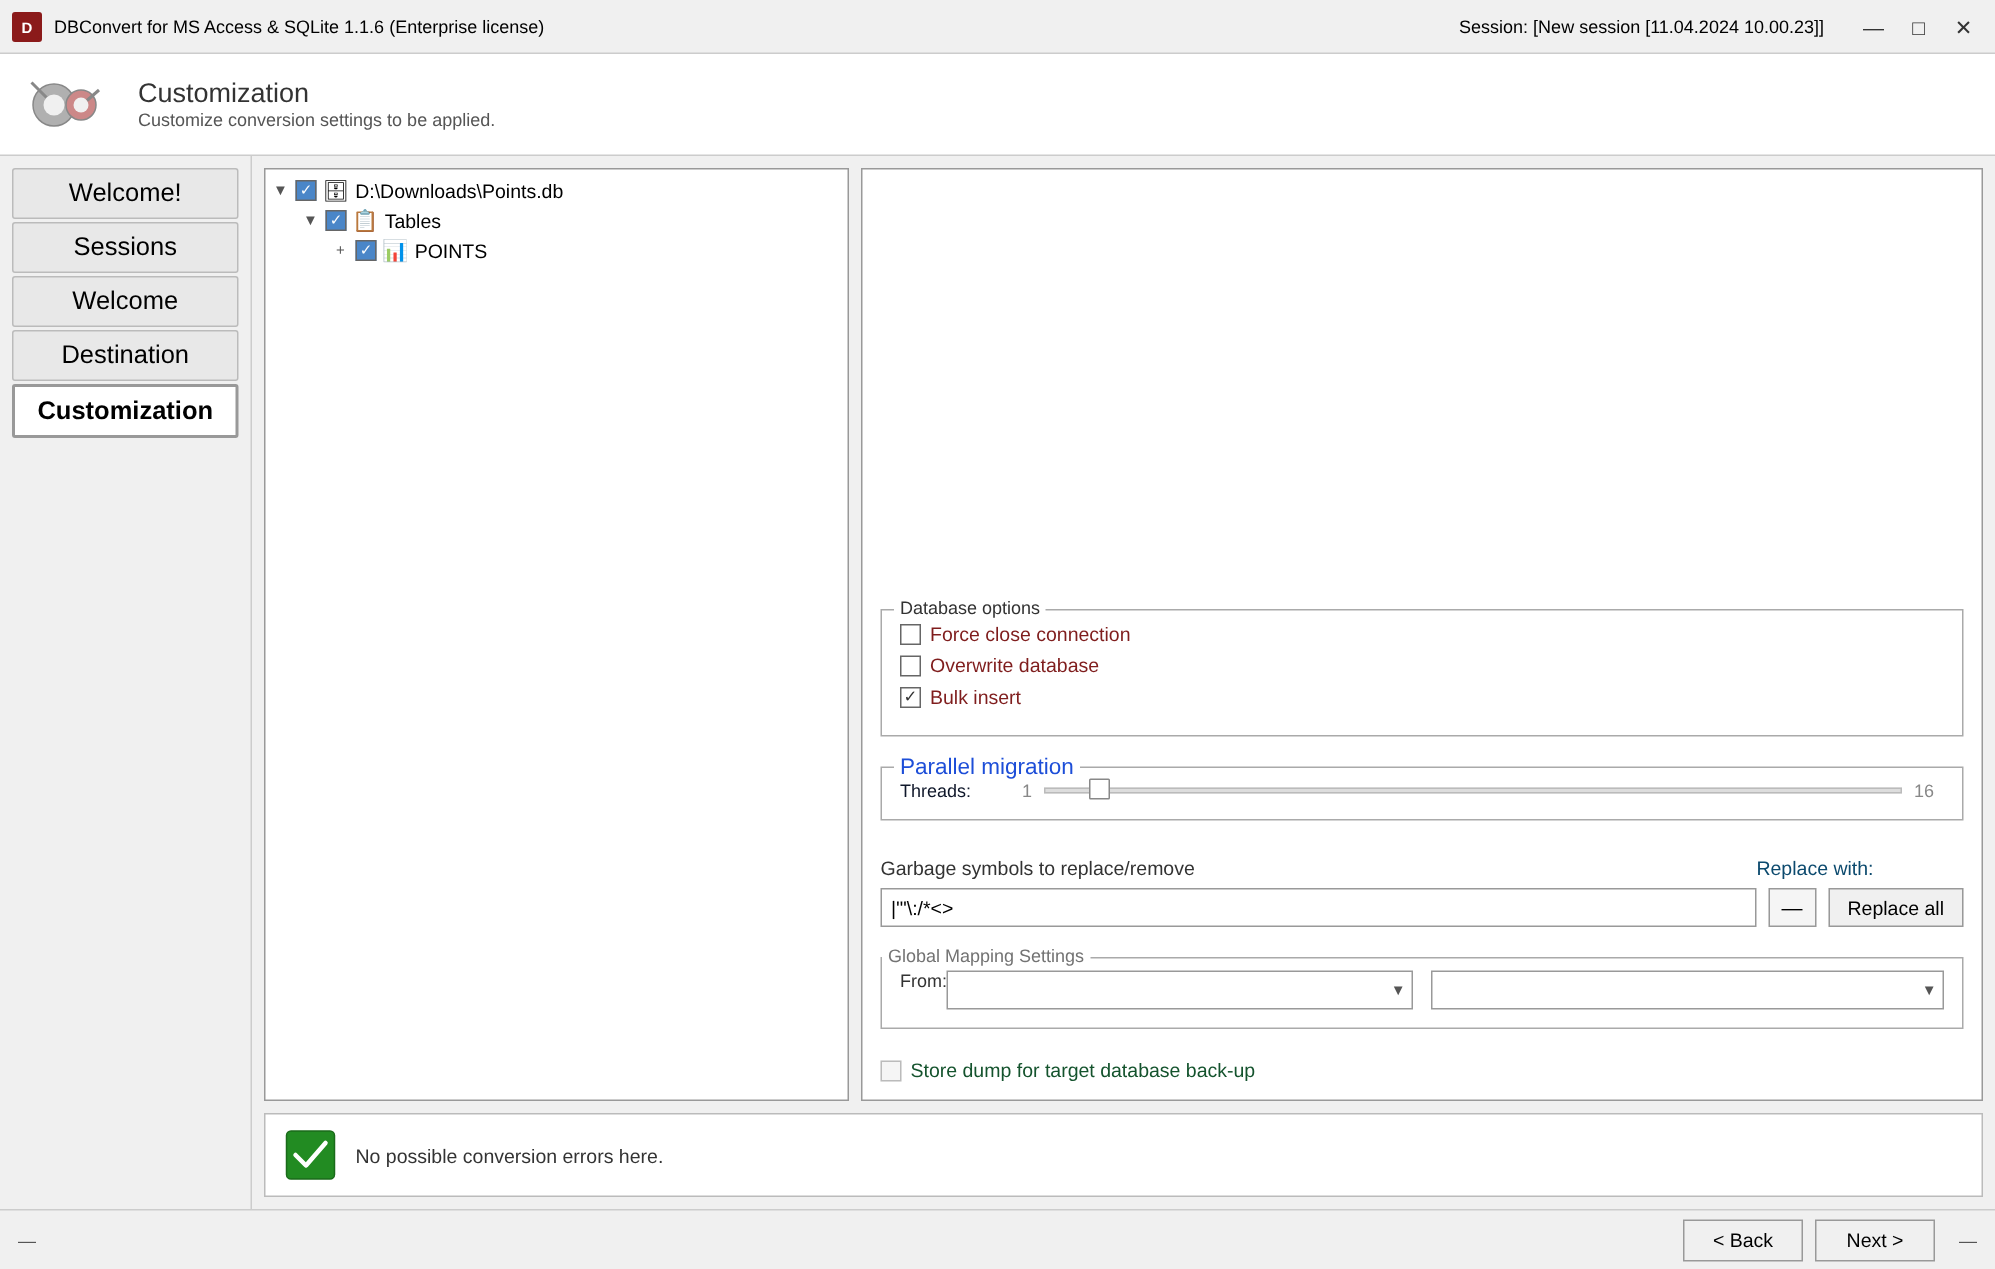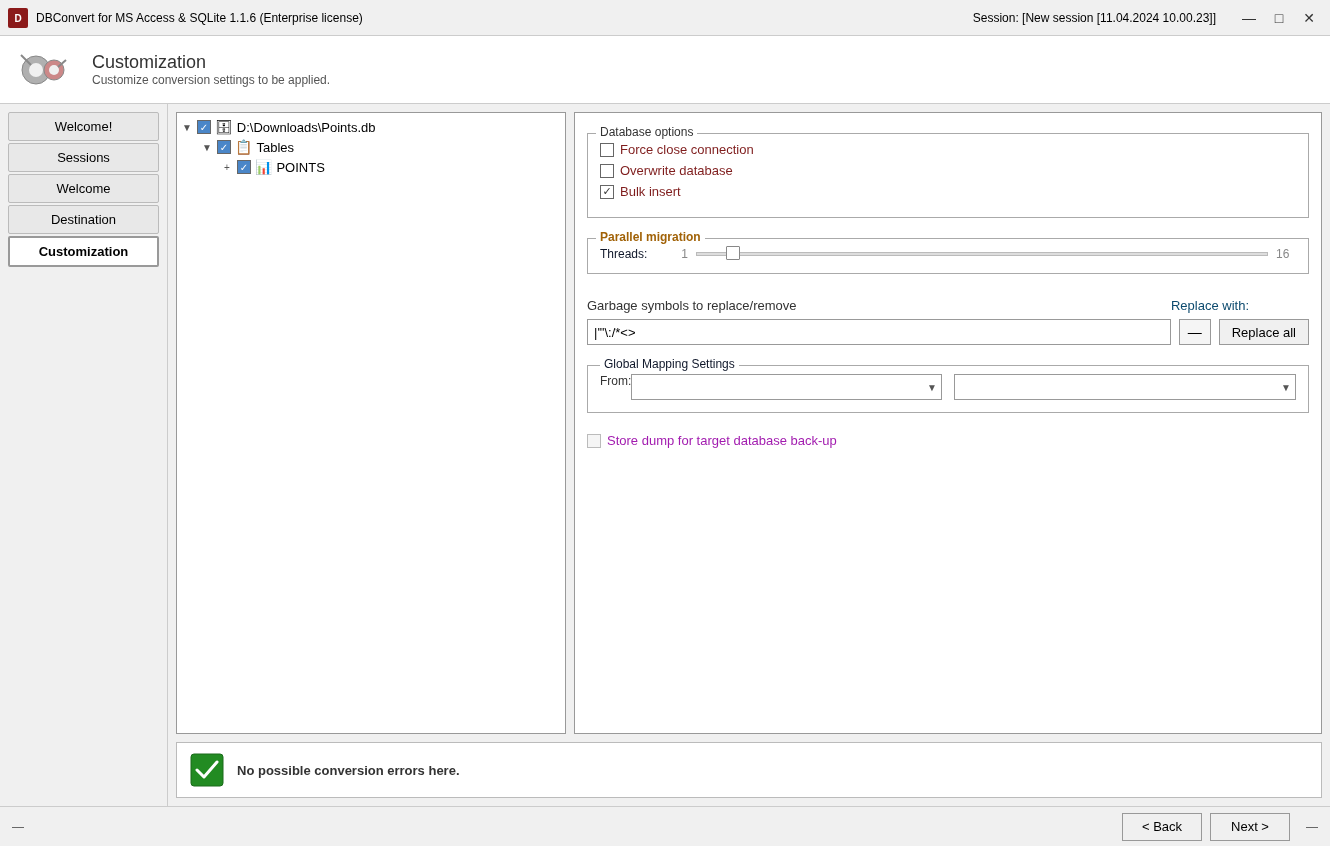--- a/index.html
+++ b/index.html
@@ -113,21 +113,21 @@
       flex-direction: column;
       gap: 2px;
     }
     .nav-btn {
       width: 100%;
       padding: 6px 8px;
       background: #e8e8e8;
       border: 1px solid #bbb;
       cursor: pointer;
       text-align: center;
-      font-size: 13px;
+      font-size: 17px;
       color: #000;
       border-radius: 2px;
     }
     .nav-btn.active {
       background: #fff;
       border: 2px solid #999;
       font-weight: bold;
     }
 
     
@@ -197,20 +197,21 @@
     
     .options-panel {
       flex: 1;
       border: 1px solid #999;
       background: white;
       padding: 12px;
       overflow: auto;
       display: flex;
       flex-direction: column;
       gap: 12px;
+      justify-content: flex-end;
     }
 
     
     .group-box {
       border: 1px solid #aaa;
       padding: 8px 12px 12px;
       position: relative;
       margin-top: 8px;
     }
     .group-box-title {
@@ -255,23 +256,22 @@
       padding: 8px 12px 12px;
       position: relative;
       margin-top: 8px;
     }
     .parallel-group-title {
       position: absolute;
       top: -9px;
       left: 8px;
       background: white;
       padding: 0 4px;
-      font-size: 12px;
-      color: #a16207;
-      font-weight: bold;
+      font-size: 15px;
+      color: #1d4ed8;
     }
     .slider-row {
       display: flex;
       align-items: center;
       gap: 8px;
     }
     .slider-label {
       font-size: 12px;
       color: #0f172a;
       min-width: 60px;
@@ -363,25 +363,25 @@
     
     .mapping-group {
       border: 1px solid #aaa;
       padding: 8px 12px 12px;
       position: relative;
       margin-top: 8px;
     }
     .mapping-group-title {
       position: absolute;
       top: -9px;
-      left: 12px;
+      left: 0;
       background: white;
       padding: 0 4px;
       font-size: 12px;
-      color: #0f172a;
+      color: #737373;
     }
     .mapping-row {
       display: flex;
       gap: 12px;
     }
     .mapping-col {
       flex: 1;
       display: flex;
       flex-direction: row;
       gap: 0;
@@ -412,33 +412,32 @@
       display: flex;
       align-items: center;
       gap: 6px;
       margin-top: 8px;
     }
     .checkbox-item.disabled {
       border-color: #bbb;
       background: #f5f5f5;
       cursor: default;
     }
-    .checkbox-label.disabled { color: #a21caf; }
+    .checkbox-label.disabled { color: #14532d; }
 
     
     .status-bar {
       height: 56px;
       background: white;
       border: 1px solid #bbb;
       display: flex;
       align-items: center;
       padding: 4px 12px;
       gap: 12px;
       flex-shrink: 0;
-      font-weight: bold;
     }
     .status-icon {
       width: 36px;
       height: 36px;
       flex-shrink: 0;
     }
     .status-text {
       font-size: 13px;
       color: #333;
     }

